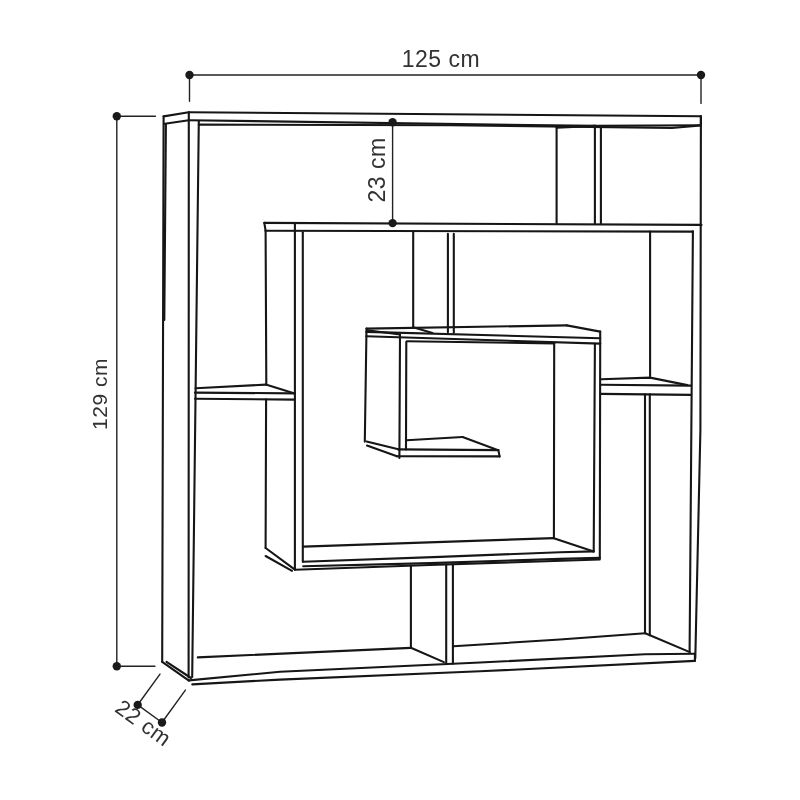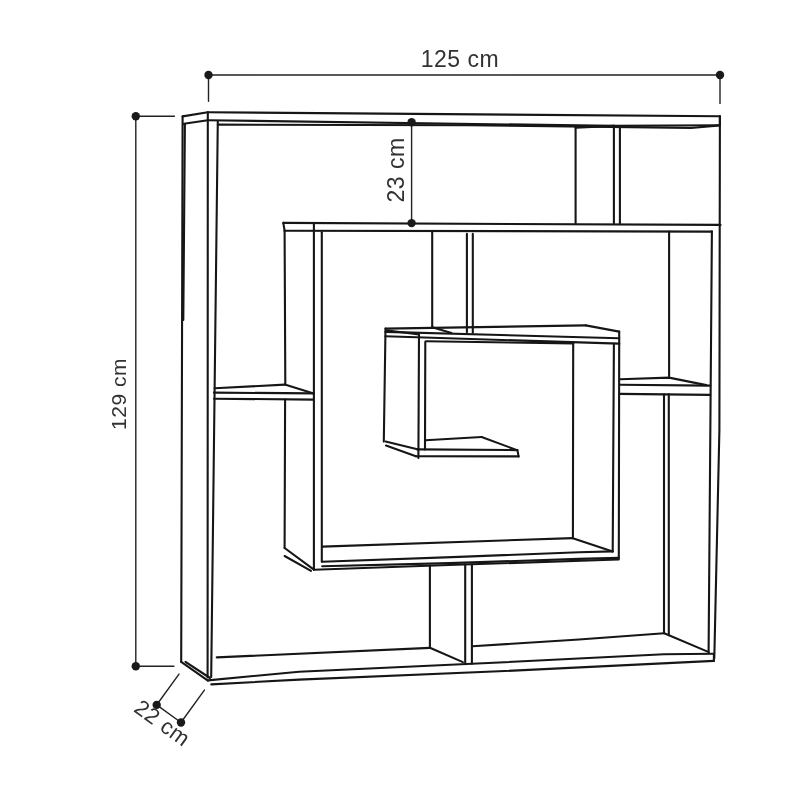--- a/index.html
+++ b/index.html
@@ -1,16 +1,16 @@
 <!DOCTYPE html>
 <html><head>
 <meta charset="utf-8">
 <style>
   html,body{margin:0;padding:0;background:#ffffff;}
-  .wrap{width:714px;height:800px;position:relative;background:#fff;margin-left:19px;}
+  .wrap{width:714px;height:800px;position:relative;background:#fff;}
   text{font-family:"Liberation Sans", sans-serif;fill:#323232;}
 </style>
 </head>
 <body>
 <div class="wrap">
 <svg width="800" height="800" viewBox="0 0 800 800" fill="none" stroke-linecap="round">
   <g stroke="#161616" stroke-width="2.1">
 
     <g>
       <line x1="188.8" y1="112.3" x2="700.9" y2="116.2"></line>

